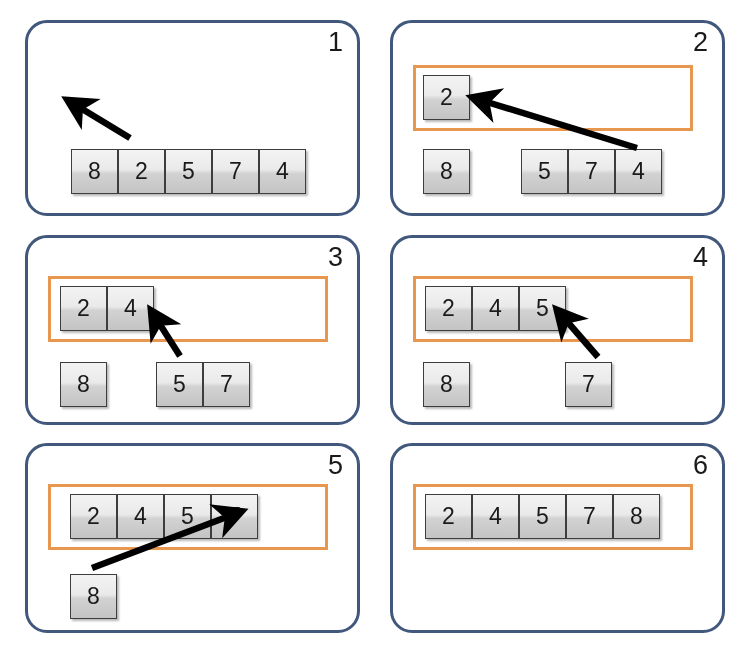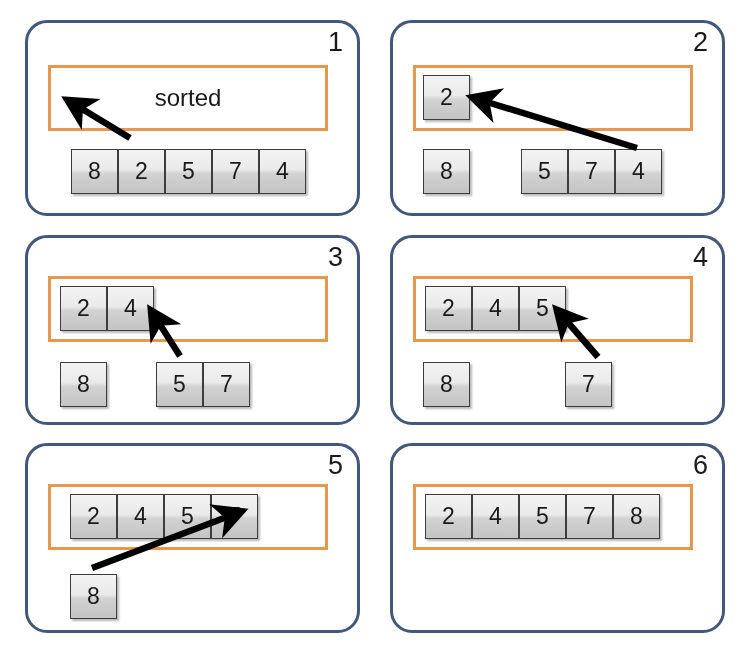--- a/index.html
+++ b/index.html
@@ -73,23 +73,20 @@
     pointer-events: none;
   }
 </style>
 </head>
 <body>
 
 <div id="board">
 
   <div class="panel" style="left:25px; top:20px; width:335px; height:196px;">
     <div class="panel-number">1</div>
-    <div class="sorted-box" style="left:20px; top:42px; width:280px; height:66px;">
-      <div class="sorted-label">sorted</div>
-    </div>
     <div class="cell" style="left:43px; top:126px;">8</div>
     <div class="cell" style="left:90px; top:126px;">2</div>
     <div class="cell" style="left:137px; top:126px;">5</div>
     <div class="cell" style="left:184px; top:126px;">7</div>
     <div class="cell" style="left:231px; top:126px;">4</div>
   </div>
 
   <div class="panel" style="left:390px; top:20px; width:335px; height:196px;">
     <div class="panel-number">2</div>
     <div class="sorted-box" style="left:20px; top:42px; width:280px; height:66px;">

